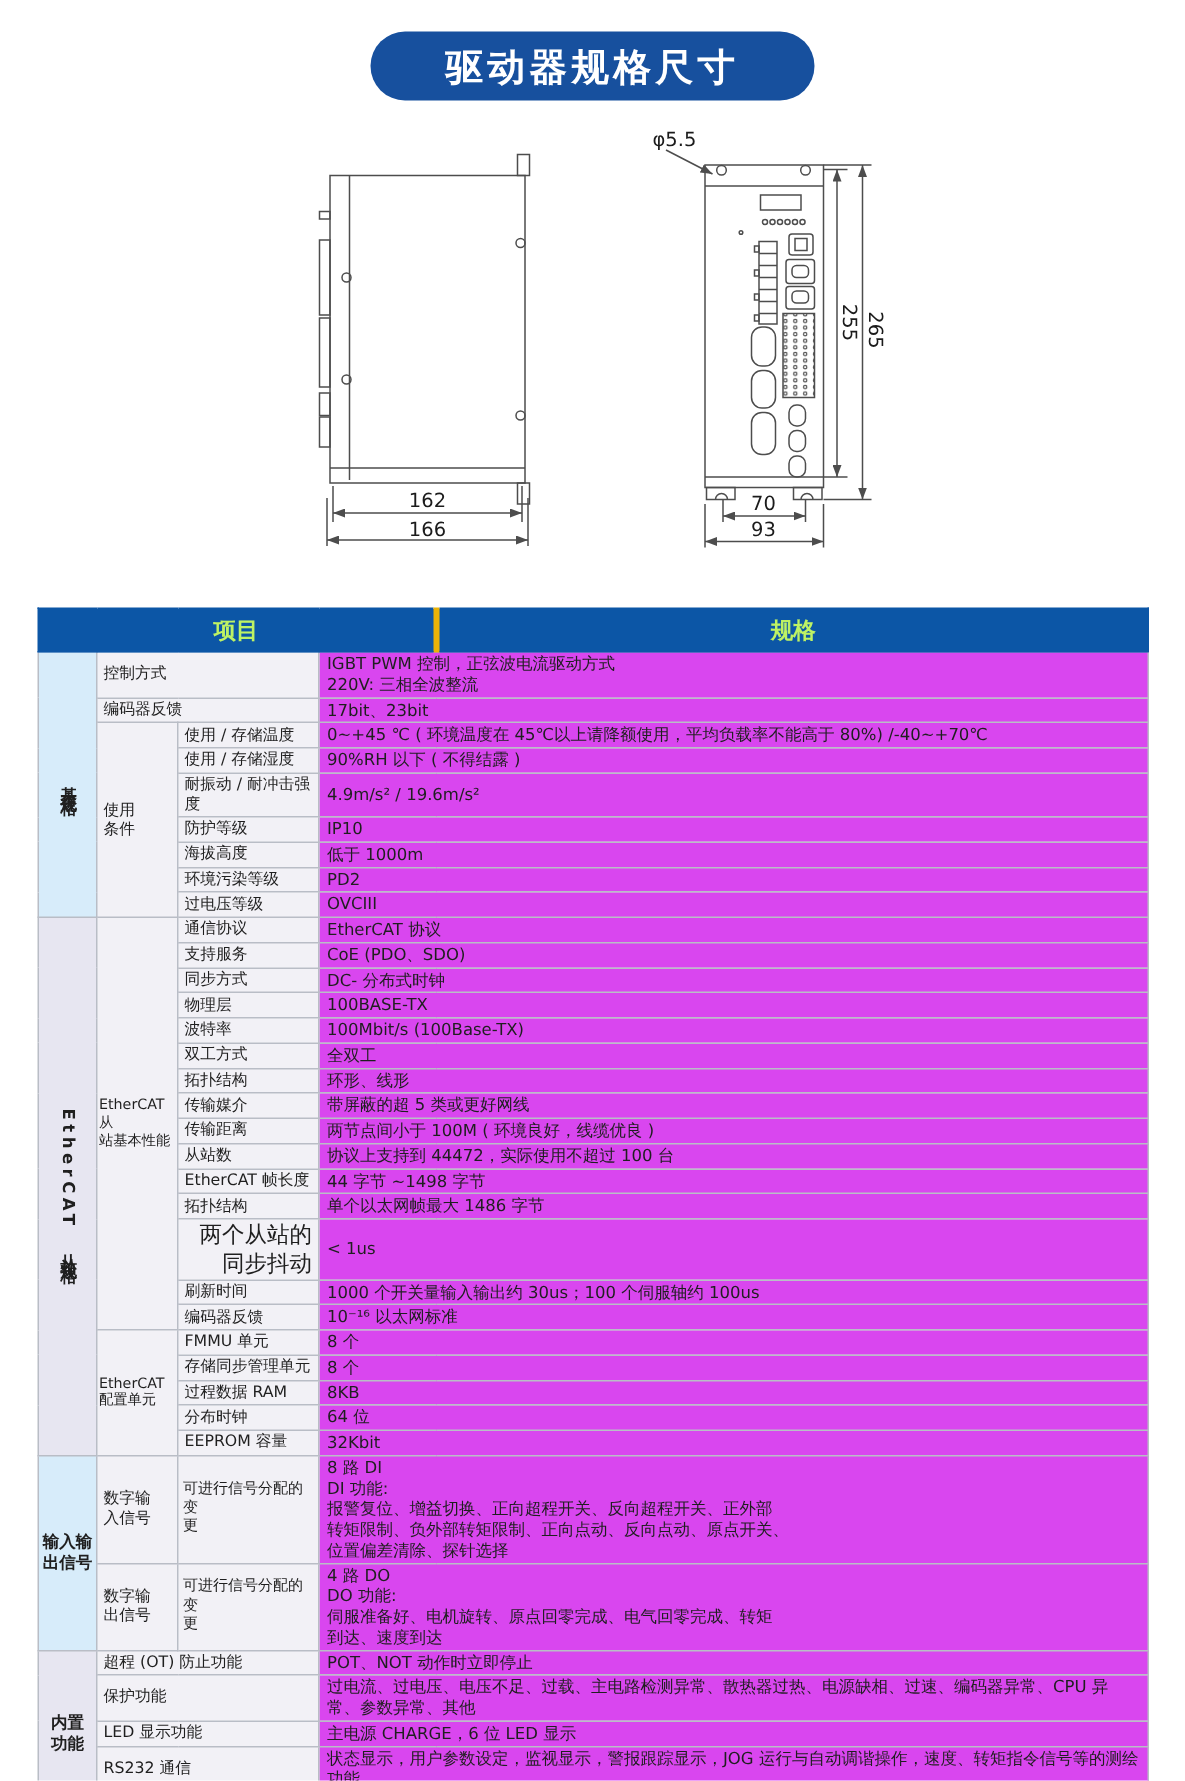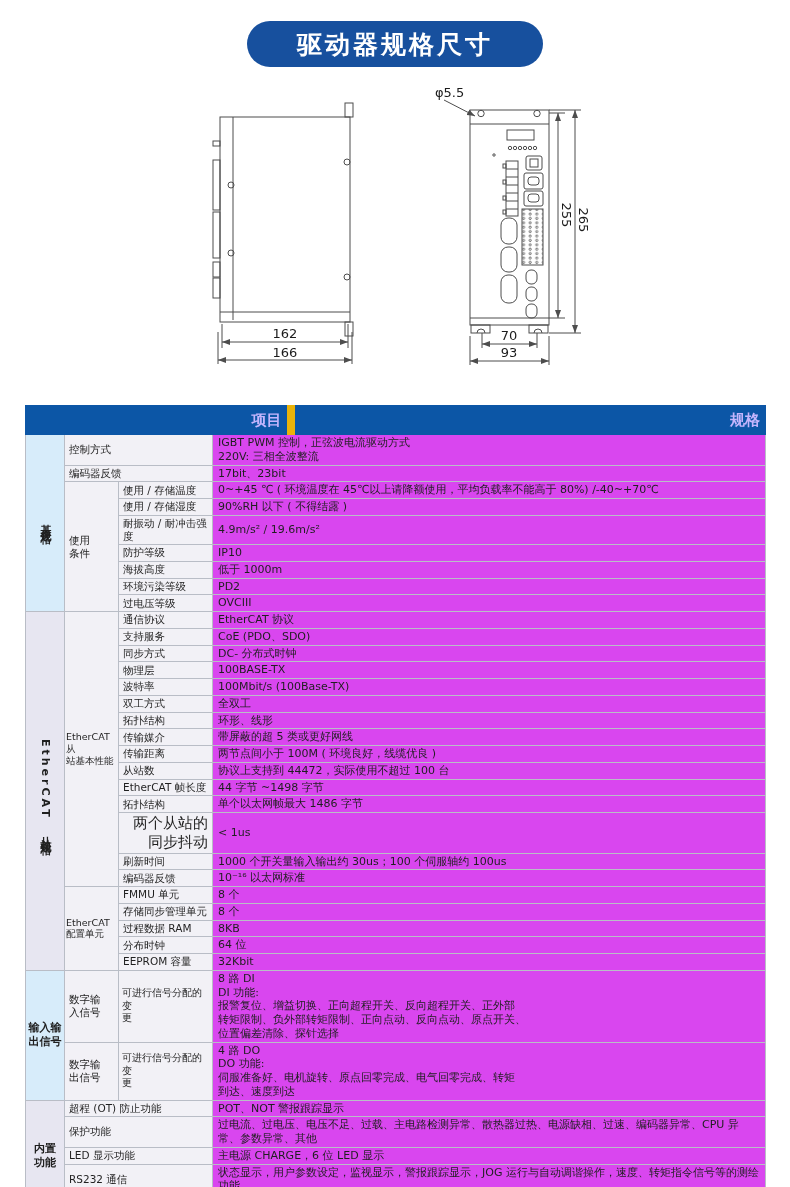--- a/index.html
+++ b/index.html
@@ -7,23 +7,23 @@
        font-family:"DejaVu Sans","Liberation Sans",sans-serif;}
   .banner{position:absolute;left:247px;top:21px;width:296px;height:46px;
           background:#17509e;border-radius:24px;color:#fff;font-size:25px;
           font-weight:700;display:flex;align-items:center;justify-content:center;
           letter-spacing:3px;}
   .drawings{position:absolute;left:185px;top:80px;width:450px;height:310px;}
   .tblwrap{position:absolute;left:25px;top:405px;width:740px;}
   table{border-collapse:collapse;width:740px;table-layout:fixed;}
   td{border:1px solid #b9bdc6;font-size:11px;padding:1px 5px;line-height:1.25;
      color:#1f1f1f;white-space:pre-line;vertical-align:middle;font-weight:500;}
-  .hd{background:#0c56a6;color:#c4b5fd;font-size:15px;font-weight:700;
-      text-align:right;height:26px;white-space:normal;border:1px solid #0c56a6;}
-  .hd2{border-left:8px solid #eab308;}
+  .hd{background:#0c56a6;color:#bef264;font-size:15px;font-weight:700;
+      text-align:center;height:26px;white-space:normal;border:1px solid #0c56a6;}
+  .hd2{border-left:4px solid #eab308;}
   .sec{text-align:center;vertical-align:middle;font-weight:700;padding:1px;}
   .blue{background:#d7ecfa;}
   .lav{background:#e7e6f1;}
   .lbl{background:#f2f1f6;font-size:10.5px;padding:1px 4px;}
   .c{text-align:left;}
   .val{background:#d946ef;}
   .vert{writing-mode:vertical-rl;text-orientation:mixed;letter-spacing:3px;
         font-weight:700;display:inline-block;}
   svg text{font-family:"DejaVu Sans","Liberation Sans",sans-serif;fill:#1b1b1b;}
 </style>
@@ -305,21 +305,21 @@
     <td class="val" colspan="2">4 路 DO
 DO 功能:
 伺服准备好、电机旋转、原点回零完成、电气回零完成、转矩
 到达、速度到达</td>
   </tr>
 
   <tr>
     <td class="sec lav" rowspan="5">内置
 功能</td>
     <td class="lbl c" colspan="2">超程 (OT) 防止功能</td>
-    <td class="val" colspan="2">POT、NOT 警报跟踪显示</td>
+    <td class="val" colspan="2">POT、NOT 动作时立即停止</td>
   </tr>
   <tr>
           <td class="lbl c" colspan="2">保护功能</td>
           <td class="val" colspan="2">过电流、过电压、电压不足、过载、主电路检测异常、散热器过热、电源缺相、过速、编码器异常、CPU 异常、参数异常、其他</td>
         </tr>
   <tr>
           <td class="lbl c" colspan="2">LED 显示功能</td>
           <td class="val" colspan="2">主电源 CHARGE，6 位 LED 显示</td>
         </tr>
   <tr>

